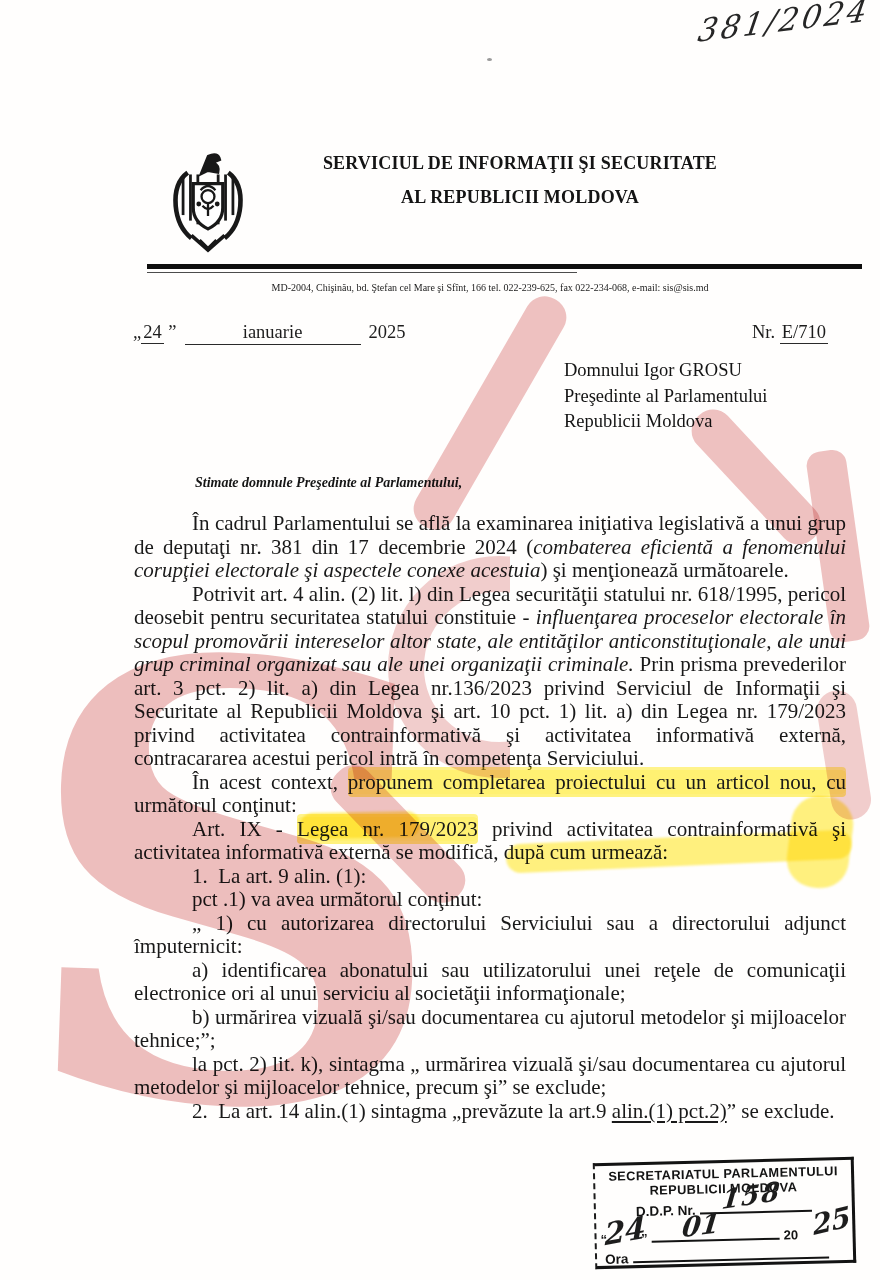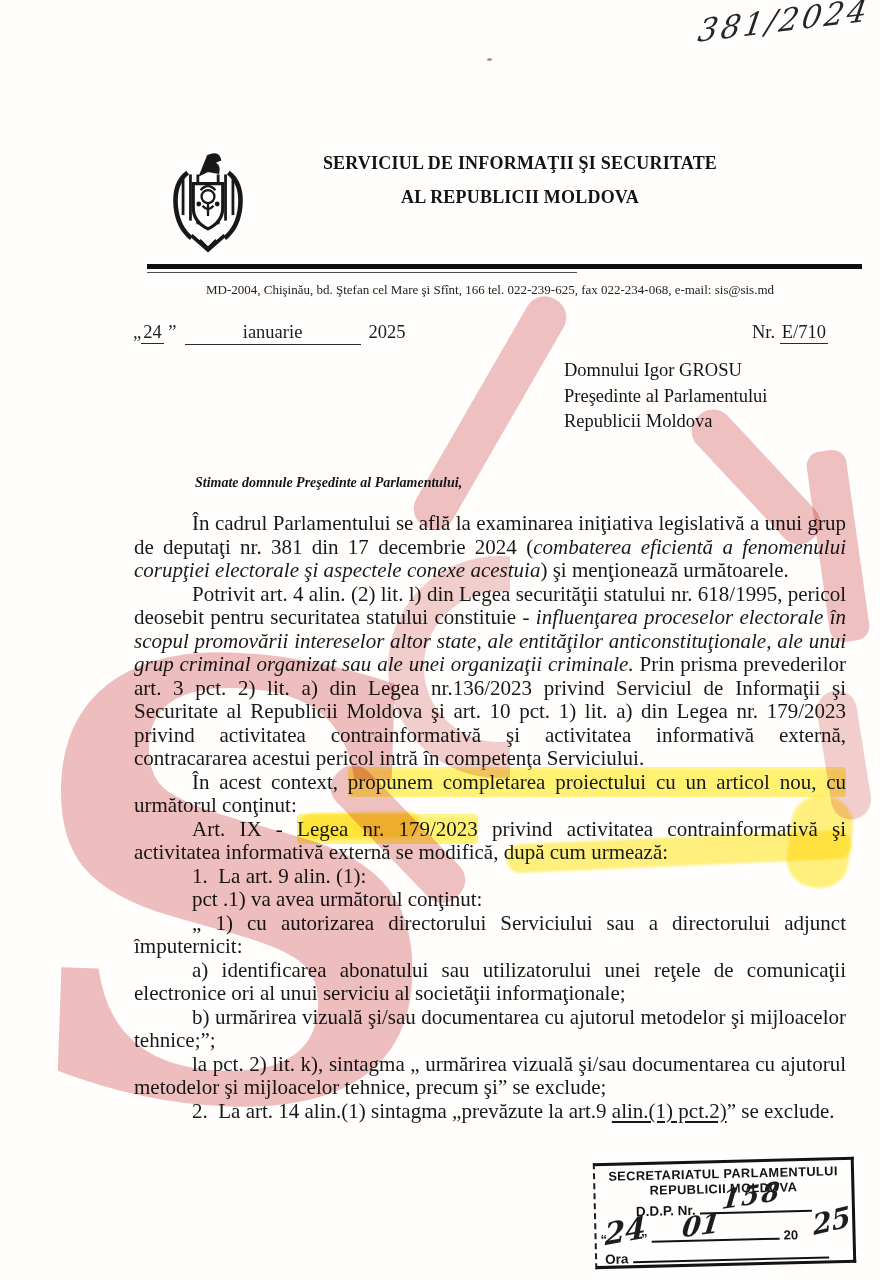--- a/index.html
+++ b/index.html
@@ -13,21 +13,21 @@
            transform:rotate(-7deg) skewX(-16deg);font-weight:500;}
 
   .speck{position:absolute;left:487px;top:58px;width:5px;height:3px;background:#9a9a9a;border-radius:50%;}
 
   
   .emblem{position:absolute;left:160px;top:150px;width:96px;height:108px;}
   .org-title{position:absolute;left:250px;top:146px;width:540px;text-align:center;
              font-weight:bold;font-size:18px;letter-spacing:.2px;line-height:34px;color:#141414;}
   .rule-thick{position:absolute;left:147px;top:264px;width:715px;height:5px;background:#0e0e0e;}
   .rule-thin{position:absolute;left:147px;top:272px;width:430px;height:1px;background:#4c4c4c;}
-  .address{position:absolute;left:120px;top:282px;width:740px;text-align:center;font-size:13px;color:#222;}
+  .address{position:absolute;left:120px;top:282px;width:740px;text-align:center;font-size:10px;color:#222;}
 
   
   .dateline{position:absolute;left:133px;top:322px;font-size:18.5px;color:#1d1d1d;}
   .u{border-bottom:1.6px solid #2a2a2a;padding:0 2px 1px 2px;}
   .month-line{display:inline-block;width:176px;text-align:center;border-bottom:1.6px solid #2a2a2a;
               margin:0 6px 0 8px;padding-bottom:1px;}
   .year{margin-left:2px;}
   .refnum{position:absolute;left:752px;top:322px;font-size:18.5px;}
 
   

